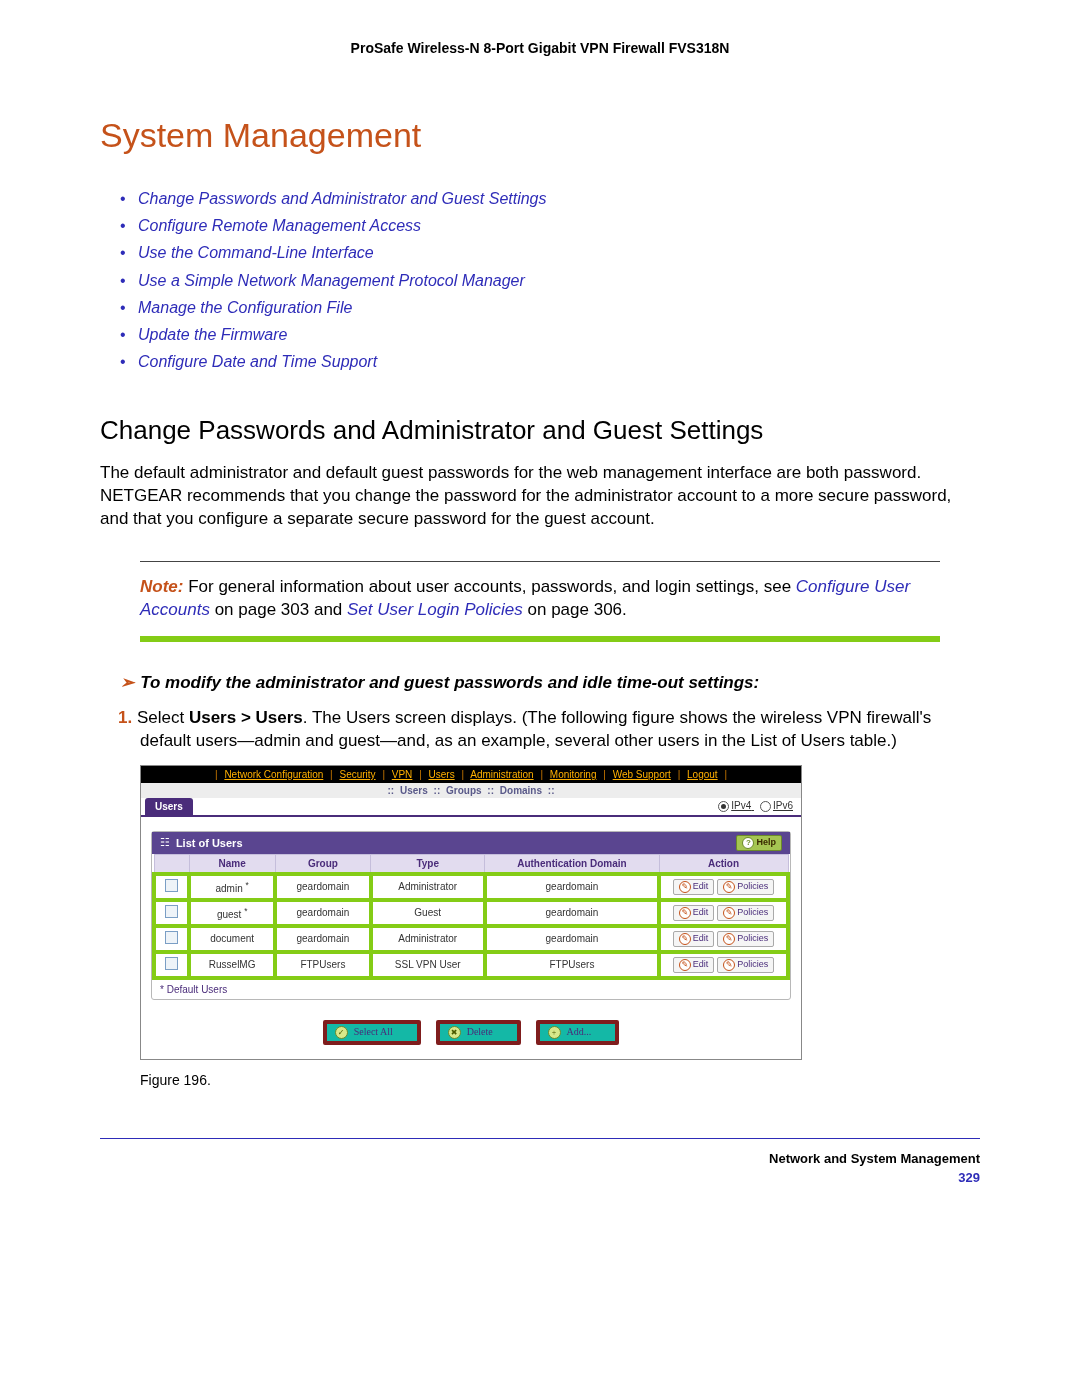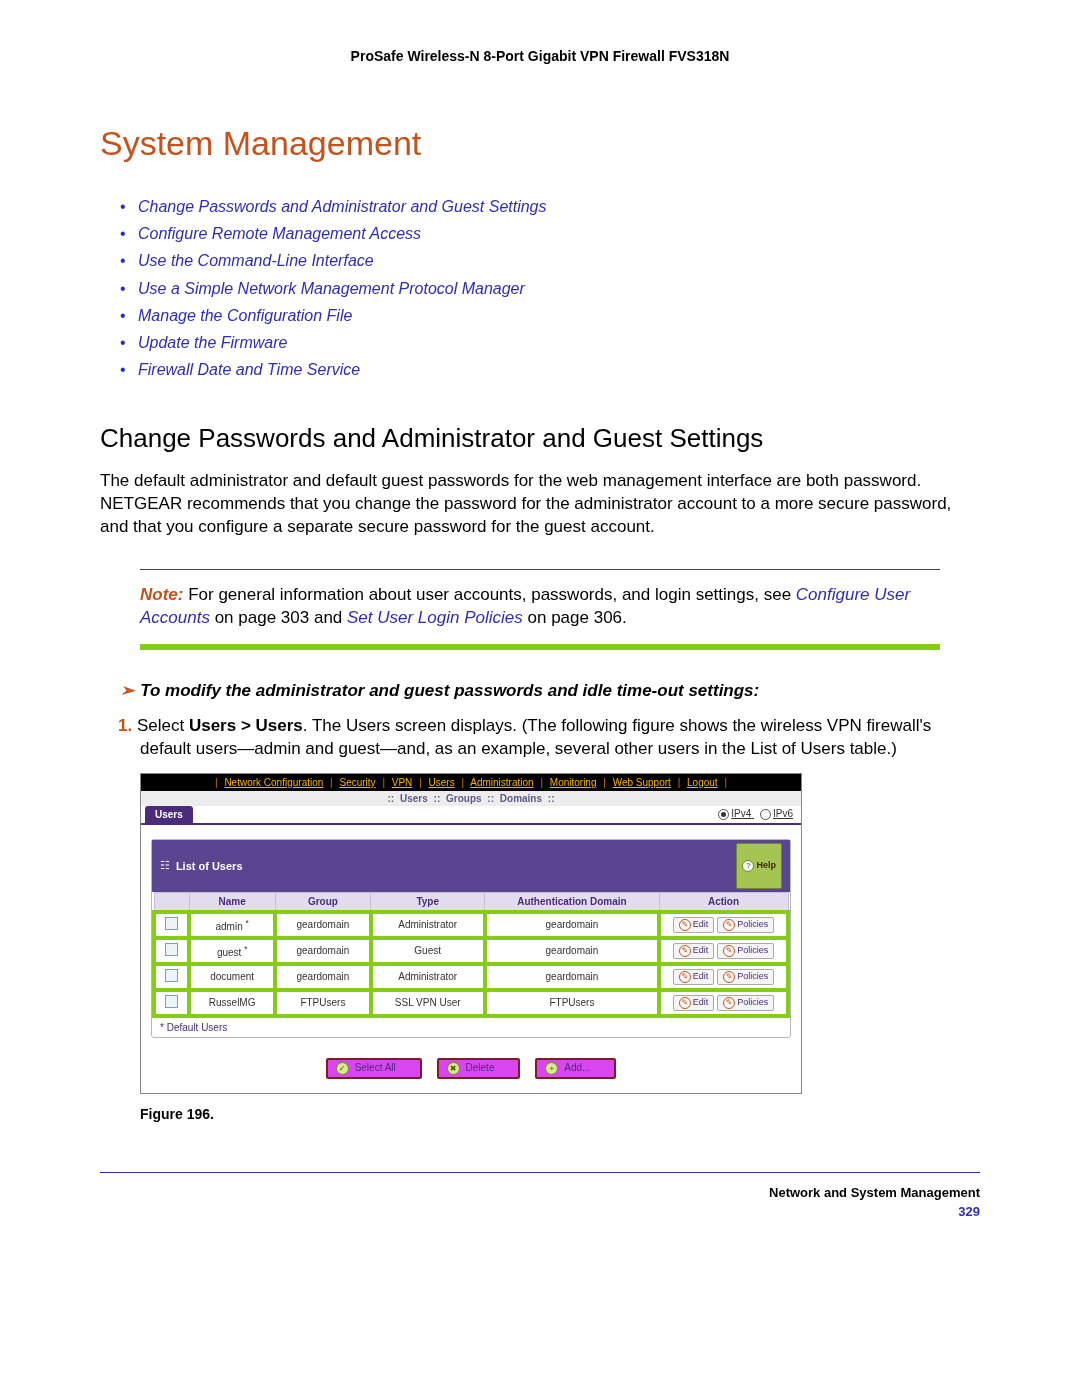--- a/index.html
+++ b/index.html
@@ -4,21 +4,21 @@
 <style>
   body {
     margin: 0;
     padding: 0;
     font-family: Arial, Helvetica, sans-serif;
     background: #fff;
     color: #000;
   }
   .page {
     width: 1080px;
-    margin: 8px auto;
+    margin: 0 auto;
     padding: 40px 100px 40px 100px;
     box-sizing: border-box;
   }
   .product-header {
     text-align: center;
     font-size: 14px;
     font-weight: bold;
     margin-bottom: 60px;
   }
   h1.main-title {
@@ -166,21 +166,21 @@
     font-weight: bold;
     font-size: 11px;
   }
   .panel-head .list-icon { margin-right: 6px; font-weight: normal; }
   .panel-head .help {
     margin-left: auto;
     background: #a5c552;
     color: #3a2a00;
     border: 1px solid #6b8a2a;
     border-radius: 2px;
-    padding: 16px 5px;
+    padding: 1px 5px;
     font-size: 9px;
     font-weight: bold;
     cursor: pointer;
   }
   .panel-head .help .q {
     display:inline-block;
     width:10px;height:10px;
     border:1px solid #6b8a2a;
     border-radius:50%;
     text-align:center;
@@ -244,46 +244,47 @@
     color: #4a2c7a;
     font-size: 10px;
     padding: 4px 8px;
   }
   .btn-row {
     text-align: center;
     padding: 10px 0 14px 0;
   }
   .bot-btn {
     display: inline-block;
-    border: 2px solid #7f1d1d;
+    border: 4px solid #7f1d1d;
     border-radius: 2px;
-    background: #d946ef;
+    background: #14b8a6;
     padding: 2px 24px 2px 8px;
     font-size: 10px;
     color: #4a2c7a;
     cursor: pointer;
     margin: 0 6px;
     white-space: nowrap;
+    font-family: Liberation Serif, serif;
   }
   .bot-btn .ico {
     display:inline-block;
     width:11px;height:11px;
     border-radius:50%;
     border:1px solid #6b8a2a;
     color:#4a5a00;
     text-align:center;
     line-height:11px;
     font-size:8px;
     background:#d8e88a;
     margin-right:6px;
     vertical-align:middle;
   }
   .fig-caption {
     font-size: 14px;
-    font-weight: bold;
+    font-weight: normal;
     margin: 12px 0 0 0;
   }
   .footer-rule {
     border: none;
     border-top: 1px solid #2e2cb8;
     margin: 50px 0 12px 0;
   }
   .footer {
     text-align: right;
     font-size: 13px;
@@ -305,21 +306,21 @@
 
   <h1 class="main-title">System Management</h1>
 
   <ul class="toc">
     <li>Change Passwords and Administrator and Guest Settings</li>
     <li>Configure Remote Management Access</li>
     <li>Use the Command-Line Interface</li>
     <li>Use a Simple Network Management Protocol Manager</li>
     <li>Manage the Configuration File</li>
     <li>Update the Firmware</li>
-    <li>Firewall Date and Time Service</li>
+    <li>Configure Date and Time Support</li>
   </ul>
 
   <h2 class="section-title">Change Passwords and Administrator and Guest Settings</h2>
 
   <p class="body">The default administrator and default guest passwords for the web management interface are both password. NETGEAR recommends that you change the password for the administrator account to a more secure password, and that you configure a separate secure password for the guest account.</p>
 
   <div class="note-box">
     <span class="note-label">Note:</span>
     <span>For general information about user accounts, passwords, and login settings, see </span><span class="link">Configure User Accounts</span><span> on page 303 and </span><span class="link">Set User Login Policies</span><span> on page 306.</span>
   </div>

